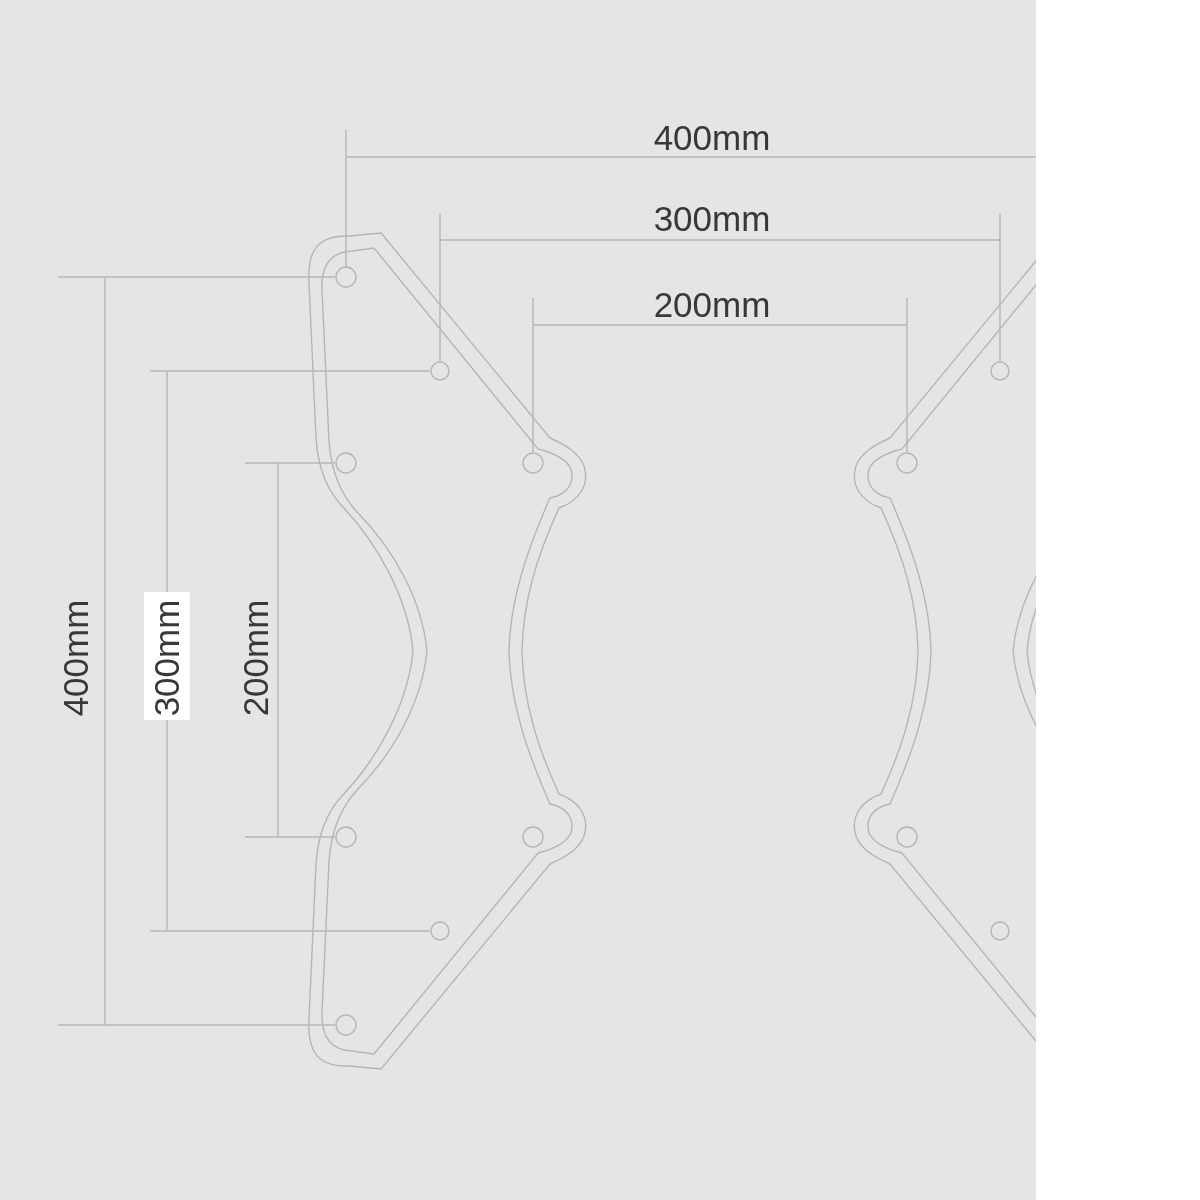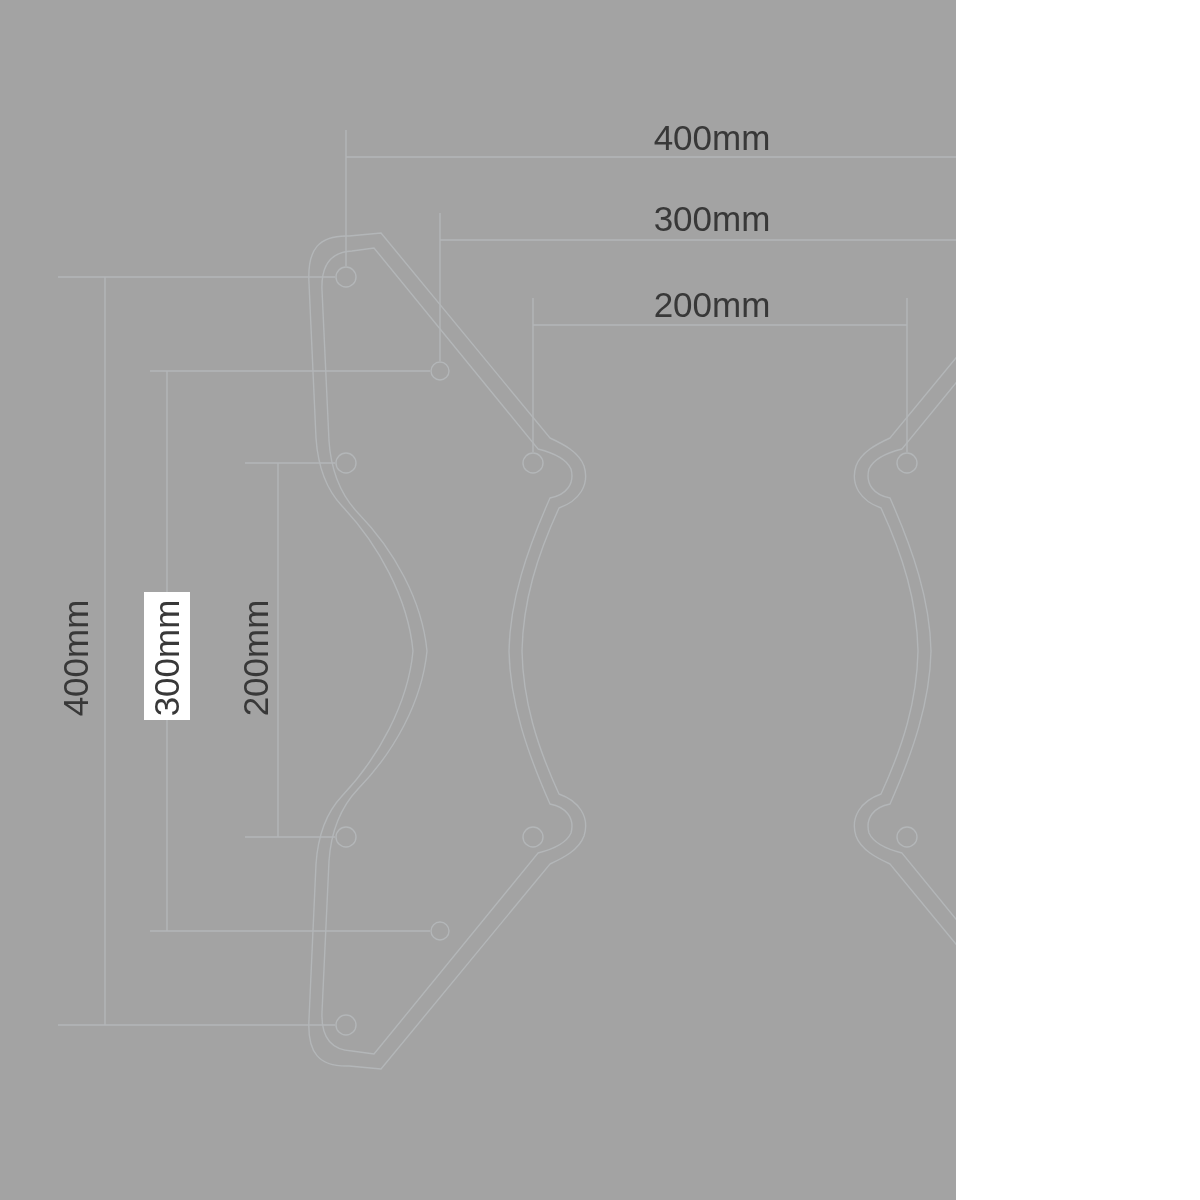--- a/index.html
+++ b/index.html
@@ -1,24 +1,24 @@
 <!DOCTYPE html>
 <html><head>
 <meta charset="utf-8">
 <style>
   html, body {
     margin: 0;
     padding: 0;
     background: #ffffff;
   }
   .stage {
-    width: 956px;
+    width: 1036px;
     height: 1200px;
     position: relative;
-    background: #a3a3a3;
+    background: #e5e5e5;
     overflow: hidden;
   }
   svg {
     display: block;
   }
   .dim-label {
     font-family: "Liberation Sans", "DejaVu Sans", sans-serif;
     font-size: 35px;
     fill: #383838;
   }

